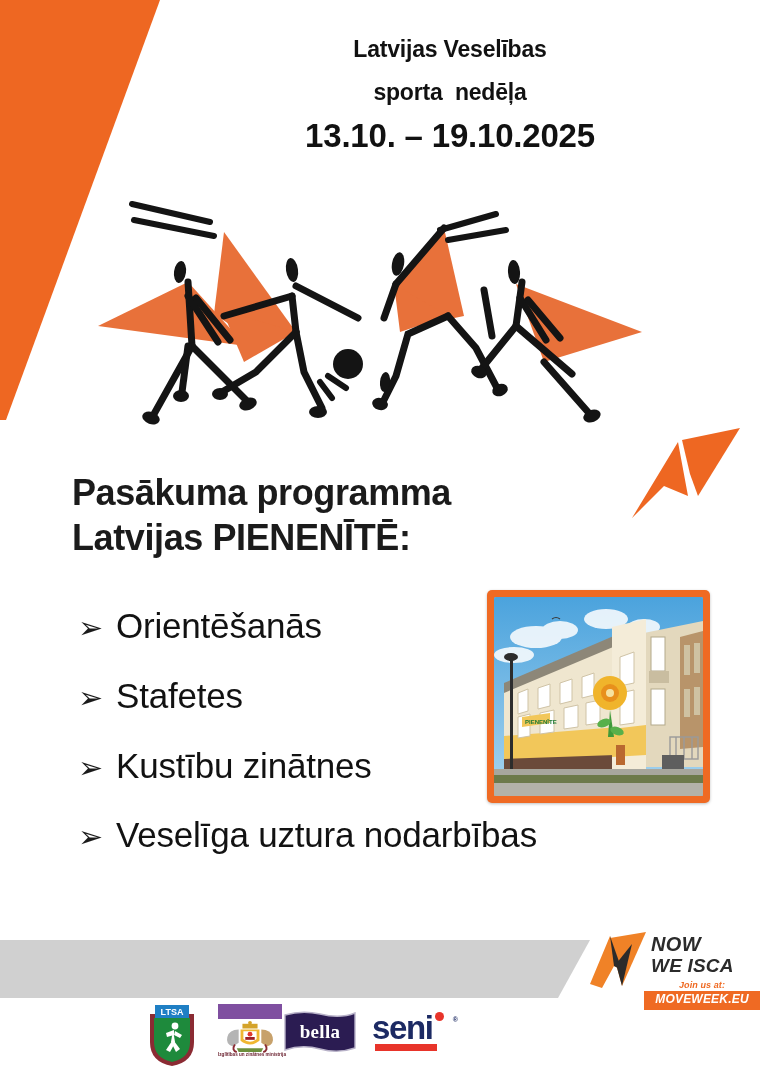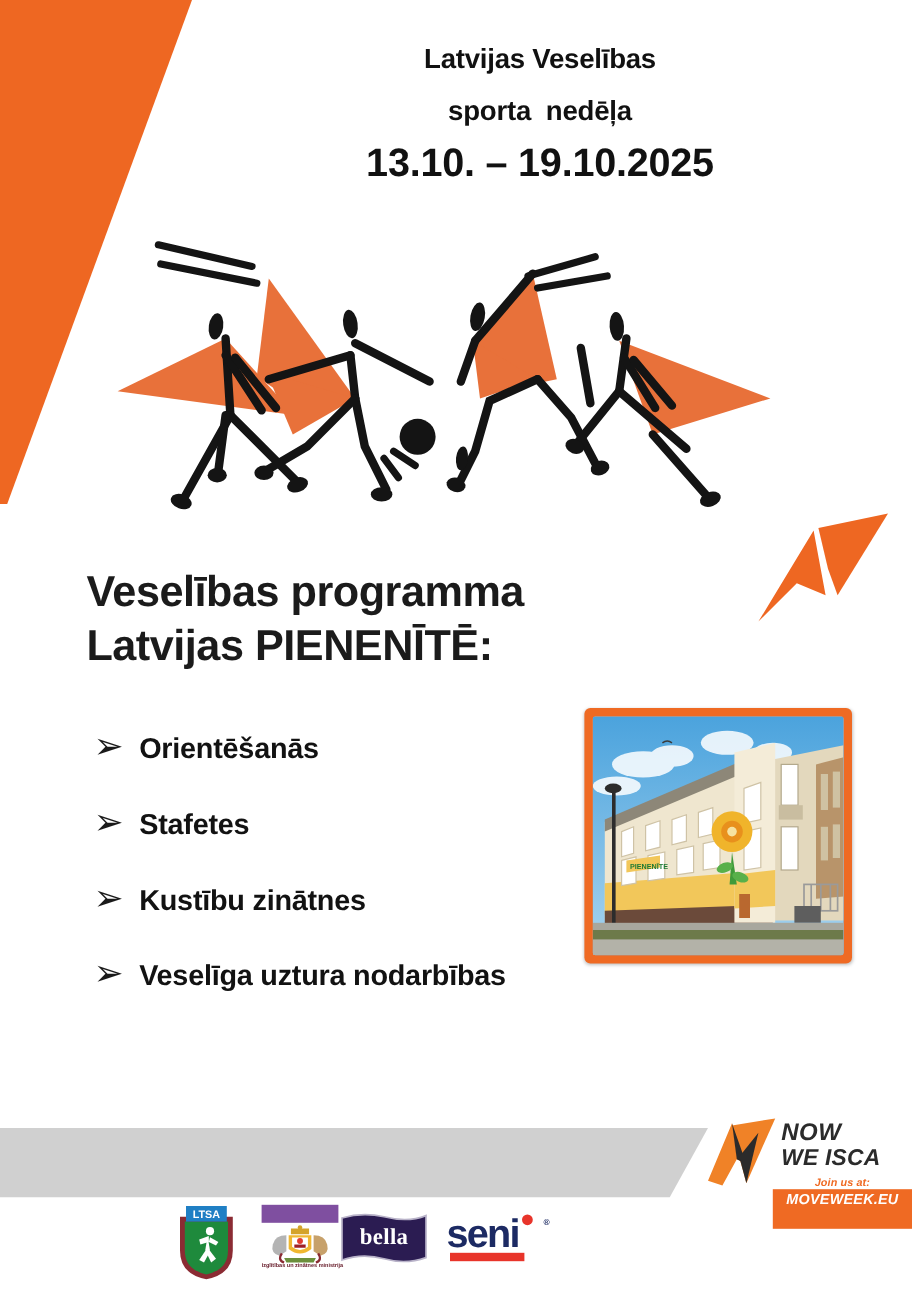--- a/index.html
+++ b/index.html
@@ -100,22 +100,22 @@
   .bullet-row:last-child { margin-bottom: 0; }
   .bullet-marker {
     font-size: 30px;
     line-height: 1;
     width: 38px;
     flex: 0 0 38px;
     color: #1a1a1a;
     font-weight: 400;
   }
   .bullet-text {
-    font-size: 24px;
-    font-weight: 700;
+    font-size: 35px;
+    font-weight: 400;
     line-height: 1.05;
     letter-spacing: -0.2px;
     white-space: pre;
     text-align: right;
   }
 
   
   .photo-frame {
     position: absolute;
     left: 487px;
@@ -184,21 +184,21 @@
     left: 56px;
     top: 63px;
     width: 116px;
     background: #ef6a23;
     color: #ffffff;
     text-align: center;
     font-style: italic;
     font-weight: 700;
     font-size: 12px;
     letter-spacing: 0.2px;
-    padding: 1px 0 18px;
+    padding: 1px 0 4px;
     box-sizing: border-box;
   }
 
   
   .sponsors {
     position: absolute;
     left: 0;
     top: 1000px;
     width: 560px;
     height: 86px;
@@ -364,21 +364,21 @@
       <ellipse cx="289" cy="196" rx="5" ry="10" transform="rotate(6 289 196)"></ellipse>
     </g>
   </svg>
 
   <svg class="arrow-mark" viewBox="0 0 120 112">
     <polygon points="52,18 62,72 38,62 6,94" fill="#ee6722"></polygon>
     <polygon points="114,4 72,72 64,50 56,16" fill="#ee6722"></polygon>
   </svg>
 
   <div class="program-heading">
-    <div class="h-line">Veselības programma</div>
+    <div class="h-line">Pasākuma programma</div>
     <div class="h-line">Latvijas PIENENĪTĒ:</div>
   </div>
 
   <div class="bullets">
     <div class="bullet-row">
       <span class="bullet-marker">➢</span>
       <span class="bullet-text">Orientēšanās</span>
     </div>
     <div class="bullet-row">
       <span class="bullet-marker">➢</span>

